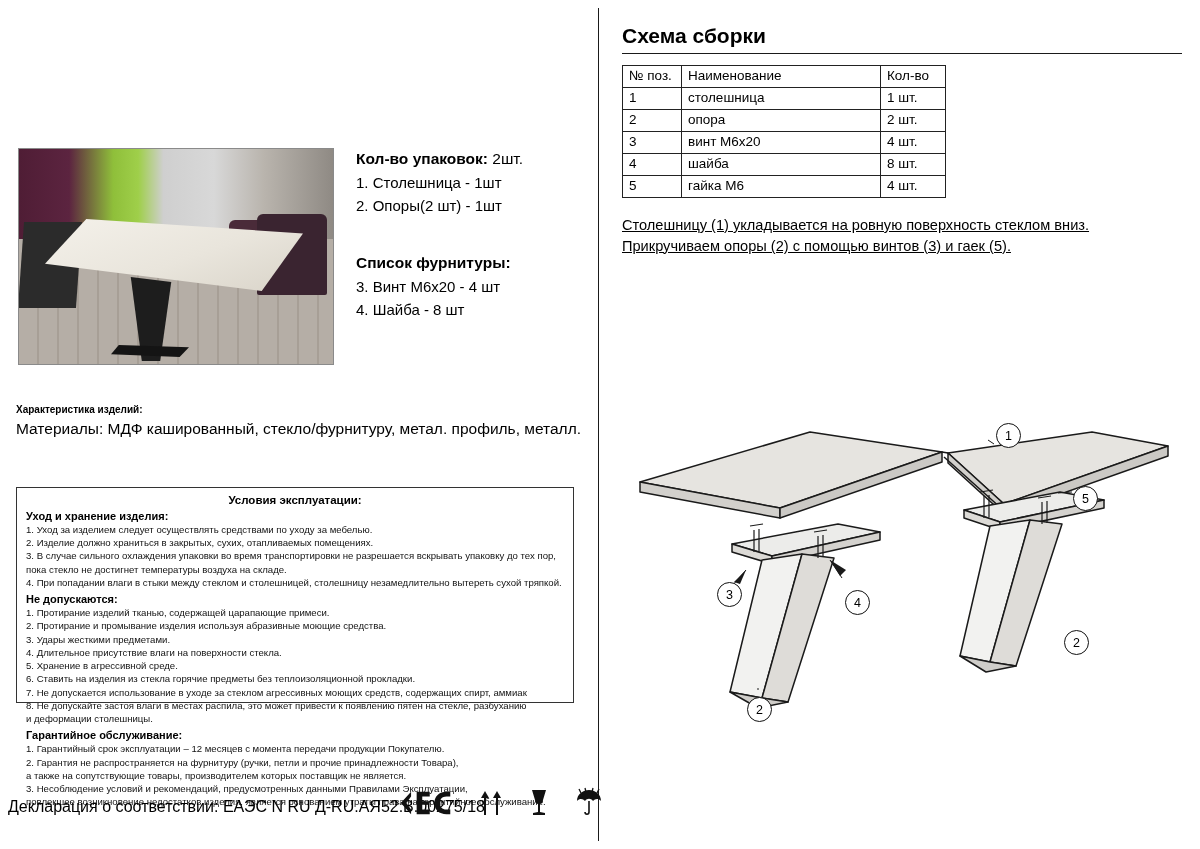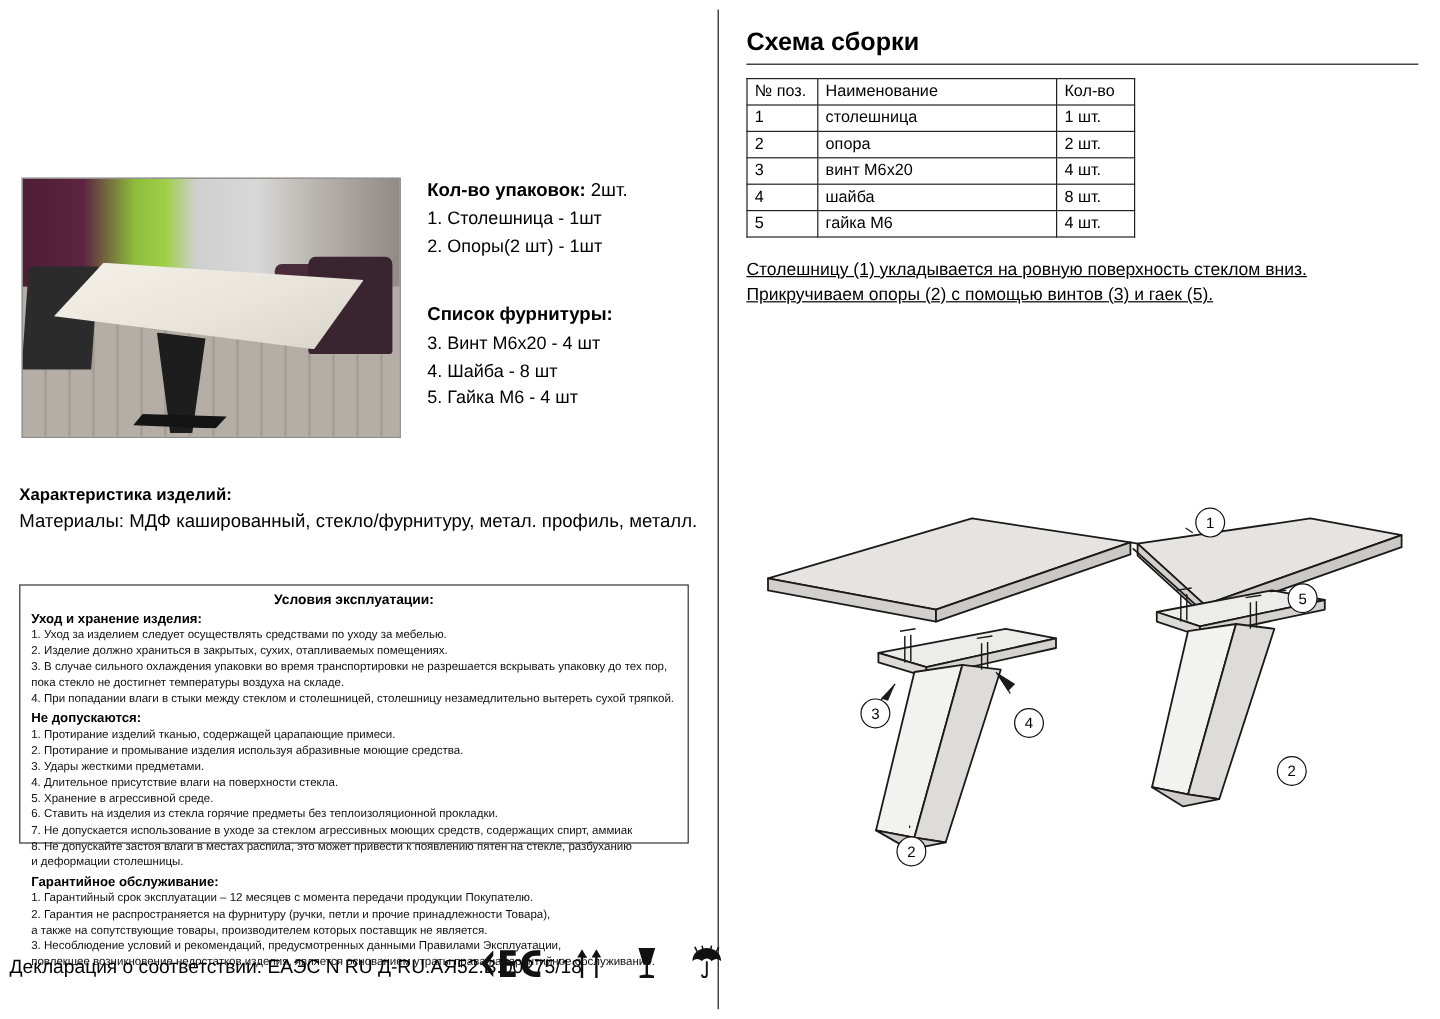--- a/index.html
+++ b/index.html
@@ -109,21 +109,21 @@
     white-space: nowrap;
   }
 
   .char {
     position: absolute;
     left: 16px;
     top: 402px;
     width: 575px;
   }
   .char .l1 {
-    font-size: 14px;
+    font-size: 10px;
     font-weight: bold;
     line-height: 1.5;
   }
   .char .l2 {
     font-size: 15.5px;
     font-weight: bold;
     line-height: 1.5;
   }
   .char .l2 span {
     font-weight: normal;
@@ -266,21 +266,20 @@
       <span class="val">2шт.</span>
     </div>
     <div class="li">1. Столешница - 1шт</div>
     <div class="li">2. Опоры(2 шт) - 1шт</div>
   </div>
 
   <div class="blk-furn">
     <div class="hdr">Список фурнитуры:</div>
     <div class="li">3. Винт М6х20 - 4 шт</div>
     <div class="li">4. Шайба - 8 шт</div>
-    <div class="li">5. Гайка М6 - 4 шт</div>
   </div>
 
   <div class="char">
     <div class="l1">Характеристика изделий:</div>
     <div class="l2">
       <span>Материалы:</span><span> МДФ кашированный, стекло/фурнитуру, метал. профиль, металл.</span>
     </div>
   </div>
 
   <div class="opbox">

